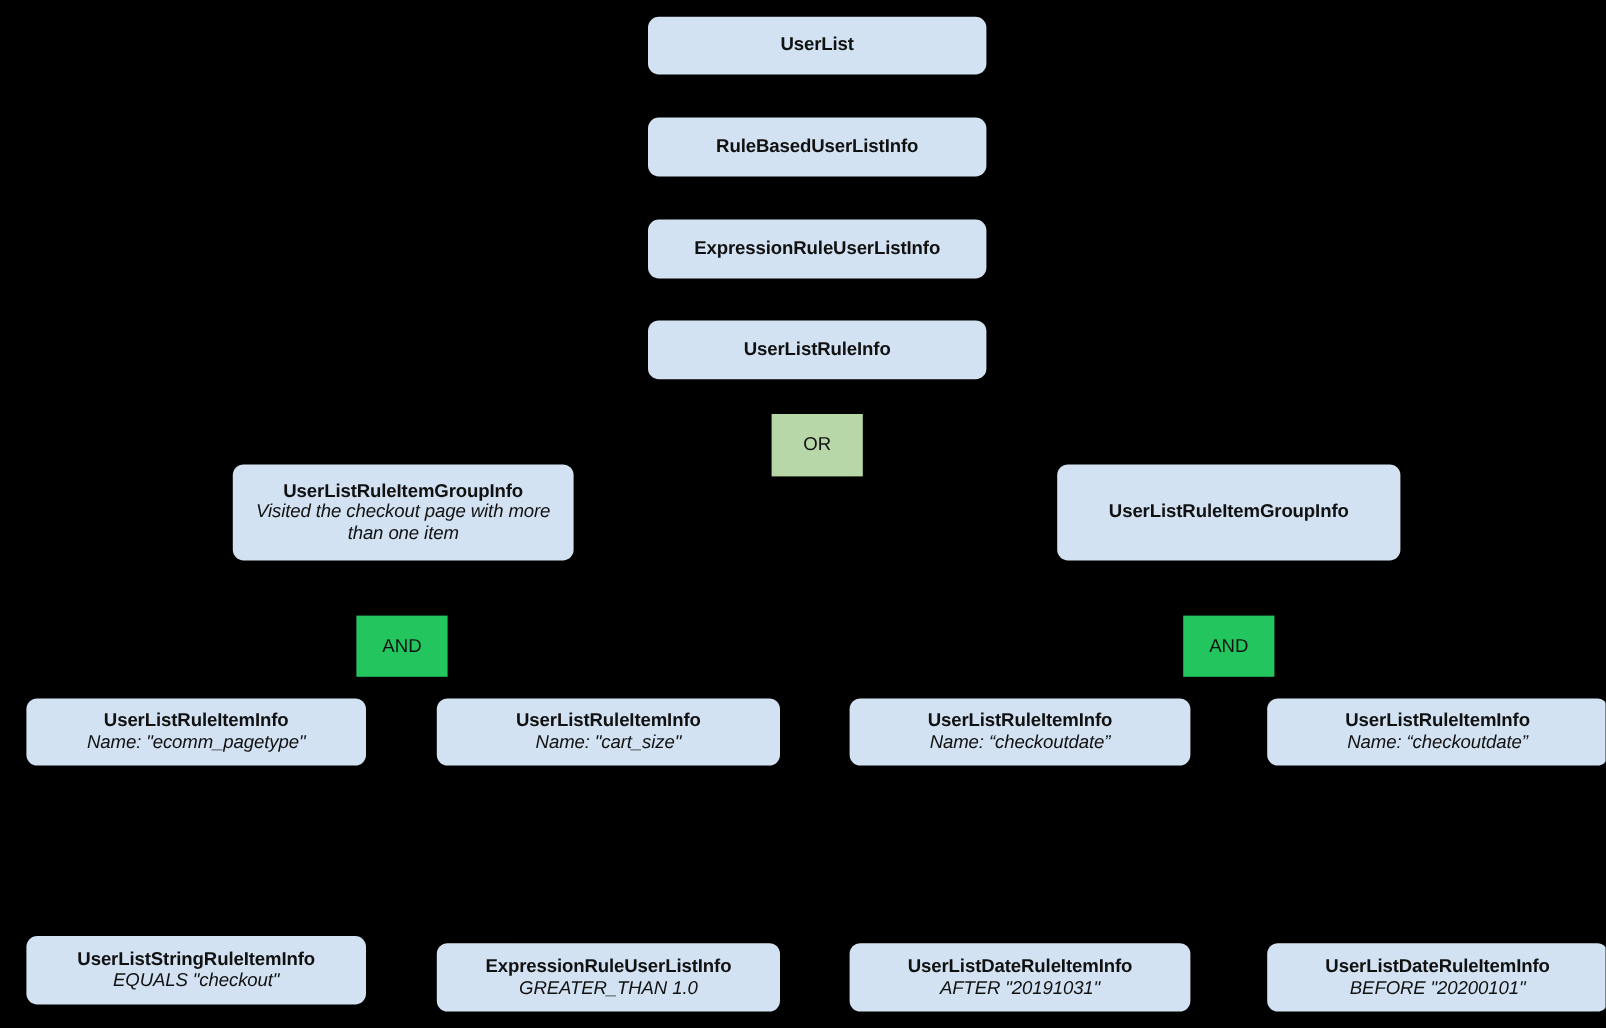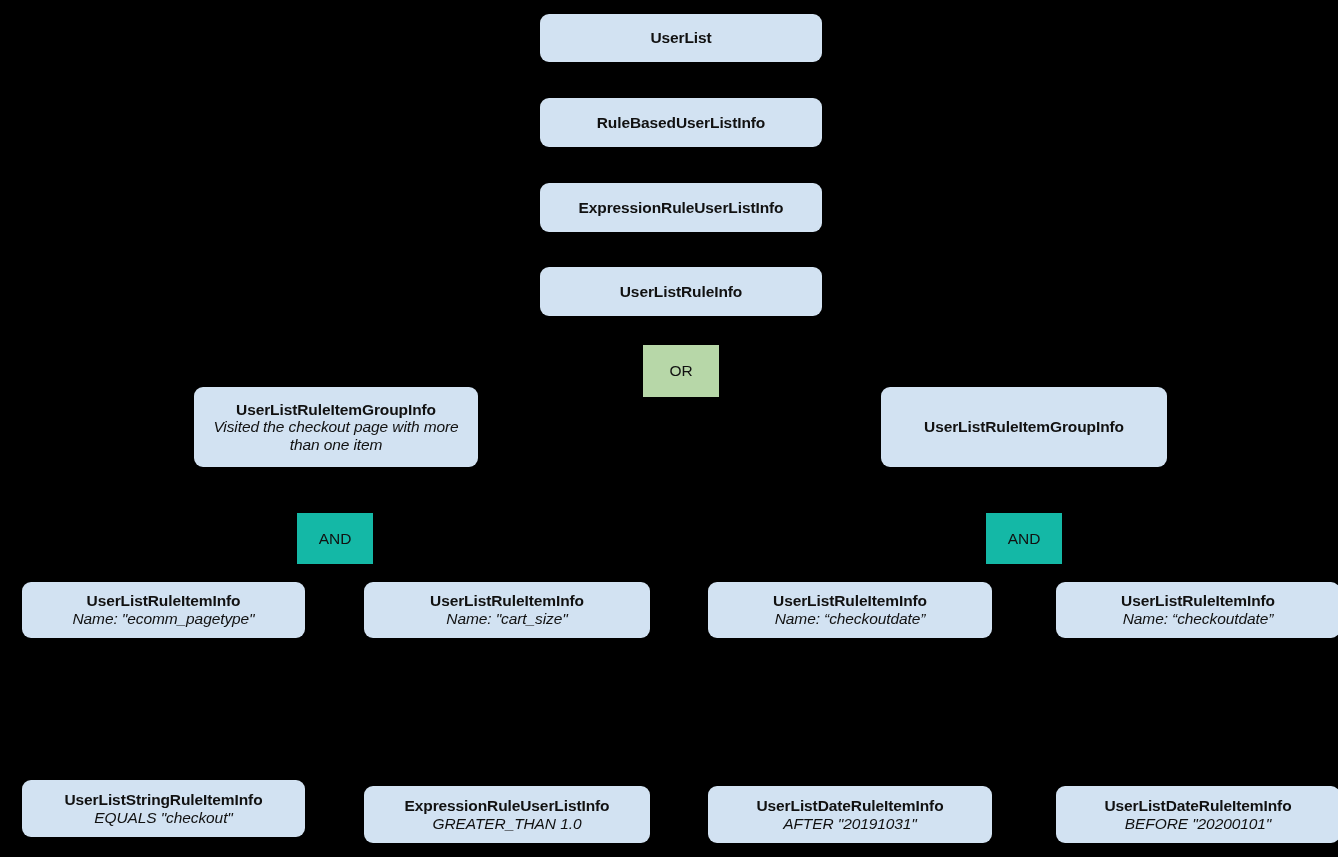--- a/index.html
+++ b/index.html
@@ -30,21 +30,21 @@
   .node.entity {
     background: #d2e2f2;
     border-radius: 9px;
     padding: 2px 8px;
   }
   .node.op {
     border-radius: 0;
     padding: 0;
   }
   .node.op-or  { background: #b7d7a8; }
-  .node.op-and { background: #14b8a6; }
+  .node.op-and { background: #22c55e; }
 
   .n-title {
     font-weight: bold;
     font-size: 15.5px;
     letter-spacing: -0.1px;
     white-space: nowrap;
   }
   .n-title.wrap { white-space: normal; }
   .n-sub {
     font-style: italic;

